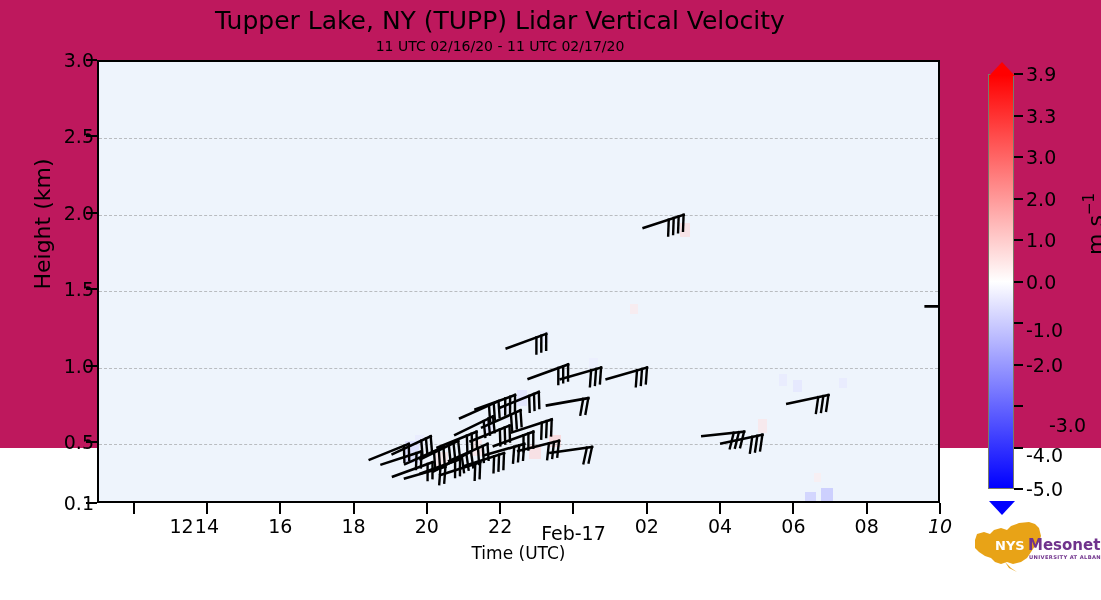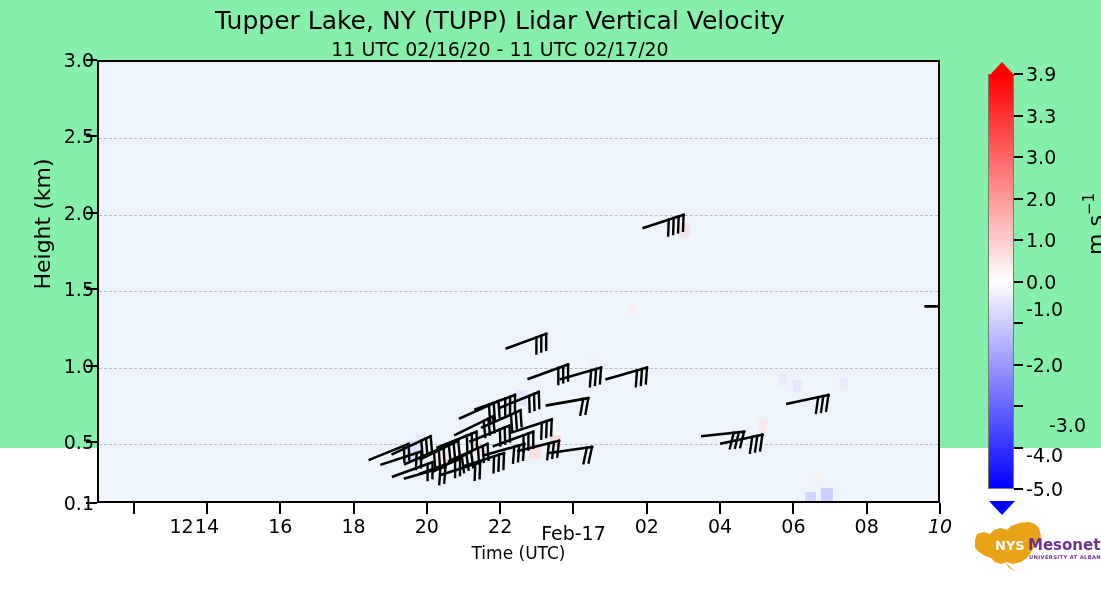--- a/index.html
+++ b/index.html
@@ -3,30 +3,30 @@
 <meta charset="utf-8">
 <style>
   * { box-sizing: border-box; }
   html, body {
     margin: 0; padding: 0;
     width: 1101px; height: 600px;
     background: #ffffff;
     font-family: "DejaVu Sans", sans-serif;
     overflow: hidden;
   }
-  #root { position: relative; width: 1101px; height: 448px; background:#86efac; }
+  #root { position: relative; width: 1101px; height: 448px; background:#be185d; }
 
   
   .title-main {
     position:absolute; left:0; top:6px; width:1000px; text-align:center;
     font-size:25px; color:#000; letter-spacing:0px; white-space:nowrap;
   }
   .title-sub {
     position:absolute; left:0; top:38px; width:1000px; text-align:center;
-    font-size:19px; color:#000; white-space:nowrap;
+    font-size:14px; color:#000; white-space:nowrap;
   }
 
   
   #plot-frame {
     position:absolute; left:97px; top:60px; width:843px; height:443px;
     background:#eef4fc;
     border-top:2.2px solid #000;
     border-left:2.2px solid #000;
     border-right:2.2px solid #000;
     border-bottom:2.2px solid #000;
@@ -400,21 +400,21 @@
   <div id="cb-axis">
       <div class="cbtick-mark" style="top: 489px;"></div>
       <div class="cbtick-label" style="top: 489px;">-5.0</div>
       <div class="cbtick-mark" style="top: 447.5px;"></div>
       <div class="cbtick-label" style="top: 455px;">-4.0</div>
       <div class="cbtick-mark" style="top: 406px;"></div>
       <div class="cbtick-label" style="top: 425px; text-align: right;">-3.0</div>
       <div class="cbtick-mark" style="top: 364.5px;"></div>
       <div class="cbtick-label" style="top: 364.5px;">-2.0</div>
       <div class="cbtick-mark" style="top: 323px;"></div>
-      <div class="cbtick-label" style="top: 309px;">-1.0</div>
+      <div class="cbtick-label" style="top: 330px;">-1.0</div>
       <div class="cbtick-mark" style="top: 281.5px;"></div>
       <div class="cbtick-label" style="top: 281.5px;">0.0</div>
       <div class="cbtick-mark" style="top: 240px;"></div>
       <div class="cbtick-label" style="top: 240px;">1.0</div>
       <div class="cbtick-mark" style="top: 198.5px;"></div>
       <div class="cbtick-label" style="top: 198.5px;">2.0</div>
       <div class="cbtick-mark" style="top: 157px;"></div>
       <div class="cbtick-label" style="top: 157px;">3.0</div>
       <div class="cbtick-mark" style="top: 115.5px;"></div>
       <div class="cbtick-label" style="top: 115.5px;">3.3</div>

